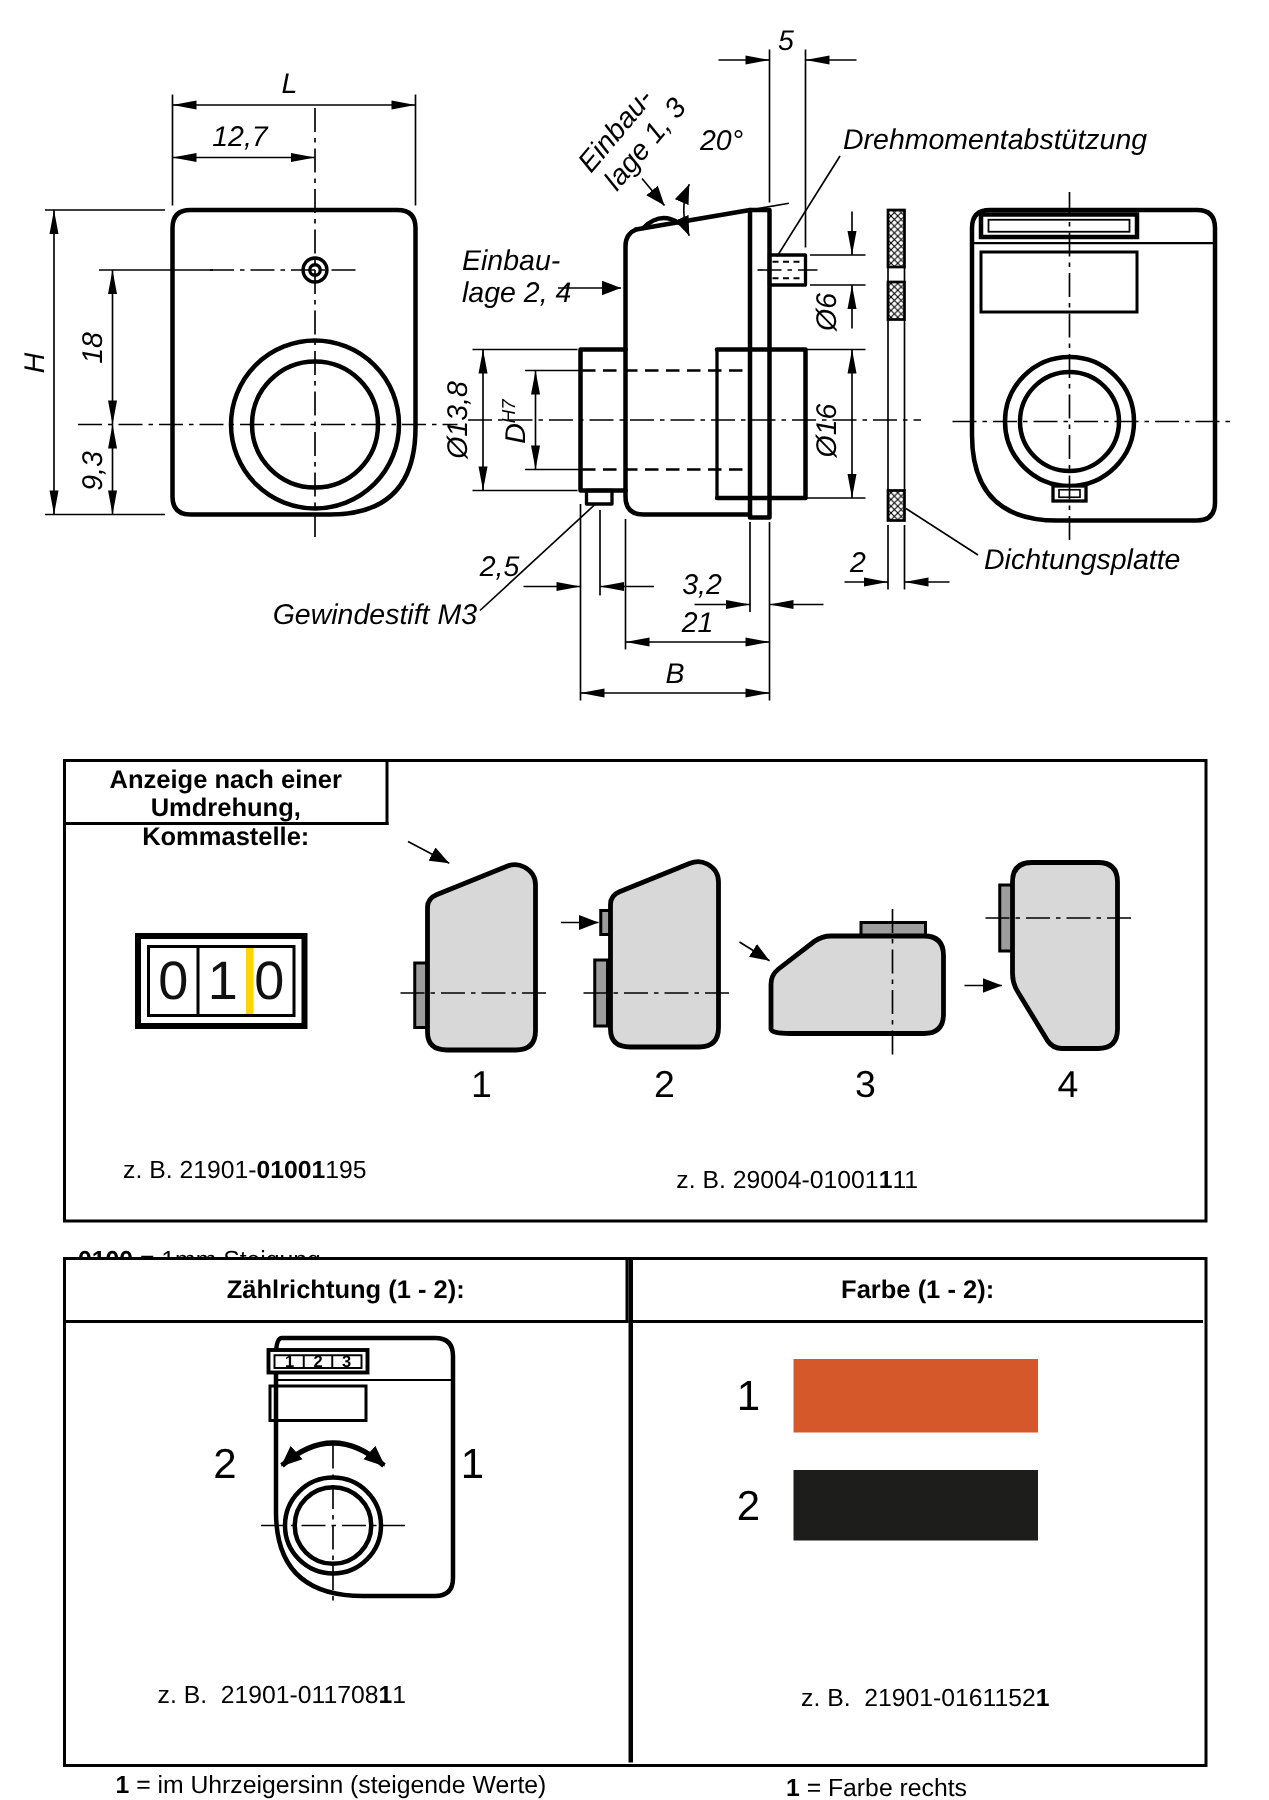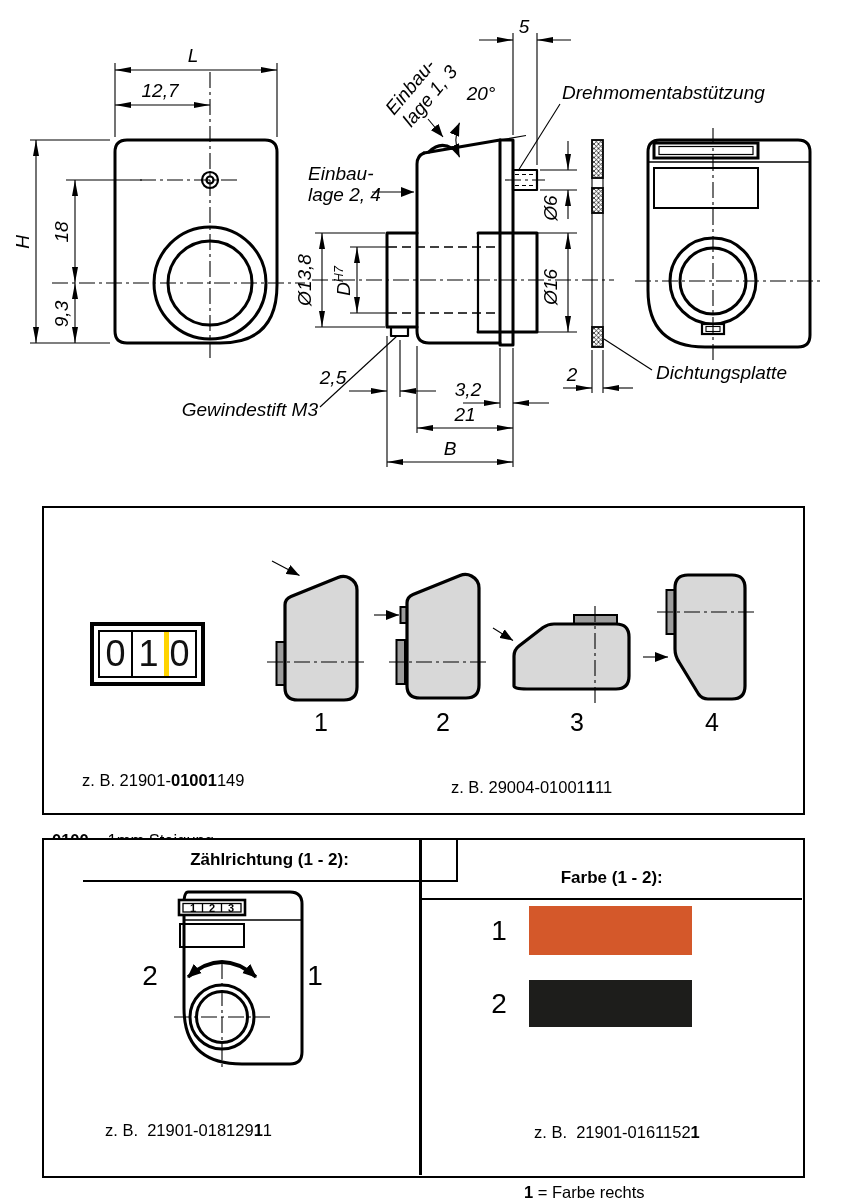--- a/index.html
+++ b/index.html
@@ -190,31 +190,35 @@
       <circle class="ol" cx="713" cy="281" r="33"></circle>
       <rect x="702" y="324" width="22" height="10" fill="#fff" stroke="#000" stroke-width="2.2"></rect>
       <rect x="706" y="326.5" width="14" height="5" fill="none" stroke="#000" stroke-width="1.1"></rect>
       <path class="cl" d="M713 128 V362"></path>
       <path class="cl" d="M635 281 H823"></path>
     </g>
   </svg>
 
   <div class="tbl" style="left:42px;top:506px;width:763px;height:309px;">
 
+    <div class="abs th" style="left:0;top:0;width:215px;height:42px;border-right:2.5px solid #000;border-bottom:2.5px solid #000;padding-top:2px;line-height:19px;">
+      <div>Anzeige nach einer</div>
+      <div>Umdrehung, Kommastelle:</div>
+    </div>
 
     <div class="abs counter" style="left:46px;top:114px;">
       <div class="cinner">
         <div class="digit sep">0</div>
         <div class="digit">1</div>
         <div class="digit">0</div>
         <div class="commaline" style="left: 64px; background-color: rgb(255, 212, 0);"></div>
       </div>
     </div>
     <div class="abs cap" style="left:8px;top:222px;">
-      <div style="margin-left:30px;"><span>z. B. 21901-</span><span class="b">01001</span><span>149</span></div>
+      <div style="margin-left:30px;"><span>z. B. 21901-</span><span class="b">01001</span><span>195</span></div>
       <div><span class="b">0100</span><span> = 1mm Steigung,</span></div>
       <div><span class="b">1</span><span> = Kommastelle an</span></div>
       <div style="margin-left:42px;">1. Stelle von rechts</div>
     </div>
 
     <svg class="abs" style="left:215px;top:42px;" width="545" height="200" viewBox="0 0 545 200">
       <defs>
         <marker id="la2" markerUnits="userSpaceOnUse" markerWidth="14" markerHeight="10" refX="13" refY="5" orient="auto-start-reverse">
           <path d="M0 0 L13 5 L0 10 Z" fill="#000"></path>
         </marker>
@@ -254,22 +258,22 @@
       </g>
     </svg>
     <div class="abs cap" style="left:215px;top:229px;width:545px;text-align:center;">
       <div><span>z. B. 29004-01001</span><span class="b">1</span><span>11</span></div>
       <div><span class="b">1</span><span> = Einbaulage</span></div>
     </div>
   </div>
 
   <div class="tbl" style="left:42px;top:838px;width:763px;height:340px;">
 
-    <div class="abs th" style="left:0;top:0;width:375px;height:42px;border-right:2.5px solid #000;border-bottom:2.5px solid #000;line-height:40px;margin-left:39px;">Zählrichtung (1 - 2):</div>
-    <div class="abs th" style="left:377.5px;top:0;width:380.5px;height:42px;border-bottom:2.5px solid #000;line-height:40px;margin-top:18px;">Farbe (1 - 2):</div>
+    <div class="abs th" style="left:0;top:0;width:375px;height:42px;border-right:2.5px solid #000;border-bottom:2.5px solid #000;line-height:40px;">Zählrichtung (1 - 2):</div>
+    <div class="abs th" style="left:377.5px;top:0;width:380.5px;height:42px;border-bottom:2.5px solid #000;line-height:40px;">Farbe (1 - 2):</div>
 
     <div class="abs" style="left:375px;top:0;width:2.5px;height:335px;background:#000;"></div>
 
     <svg class="abs" style="left:68px;top:47px;" width="270" height="190" viewBox="0 0 270 190">
       <defs>
         <marker id="ca" markerUnits="userSpaceOnUse" markerWidth="16" markerHeight="13" refX="13" refY="6.5" orient="auto-start-reverse">
           <path d="M0 0.5 L14 6.5 L0 12.5 Z" fill="#000"></path>
         </marker>
       </defs>
       <path class="ol" d="M76 5 L178 5 Q190 5 190 17 L190 165 Q190 177 178 177 L130 177 Q72 177 72 121 L72 17 Q72 5 76 5 Z"></path>
@@ -287,21 +291,22 @@
 
       <path d="M76 90 Q110 60 144 90" fill="none" stroke="#000" stroke-width="3.6" marker-start="url(#ca)" marker-end="url(#ca)"></path>
       <circle class="ol" cx="110" cy="130" r="32"></circle>
       <circle class="ol" cx="110" cy="130" r="25.5"></circle>
       <path class="cl" d="M110 76 V184"></path>
       <path class="cl" d="M62 130 H158"></path>
       <text x="38" y="98" text-anchor="middle" style="font-size:28px">2</text>
       <text x="203" y="98" text-anchor="middle" style="font-size:28px">1</text>
     </svg>
     <div class="abs cap" style="left:33px;top:240px;">
-      <div style="margin-left:28px;"><span>z. B.  21901-018129</span><span class="b">1</span><span>1</span></div>
+      <div style="margin-left:28px;"><span>z. B.  21901-011708</span><span class="b">1</span><span>1</span></div>
+      <div><span class="b">1</span><span> = im Uhrzeigersinn (steigende Werte)</span></div>
       
     </div>
 
     <div class="swlabel" style="left:440px;top:66px;line-height:49px;">1</div>
     <div class="swatch" style="left: 485px; top: 66px; width: 163px; height: 49px; background-color: rgb(212, 88, 42);"></div>
     <div class="swlabel" style="left:440px;top:140px;line-height:47px;">2</div>
     <div class="swatch" style="left: 485px; top: 140px; width: 163px; height: 47px; background-color: rgb(29, 29, 27);"></div>
 
     <div class="abs cap" style="left:480px;top:242px;">
       <div style="margin-left:10px;"><span>z. B.  21901-0161152</span><span class="b">1</span><span></span></div>

